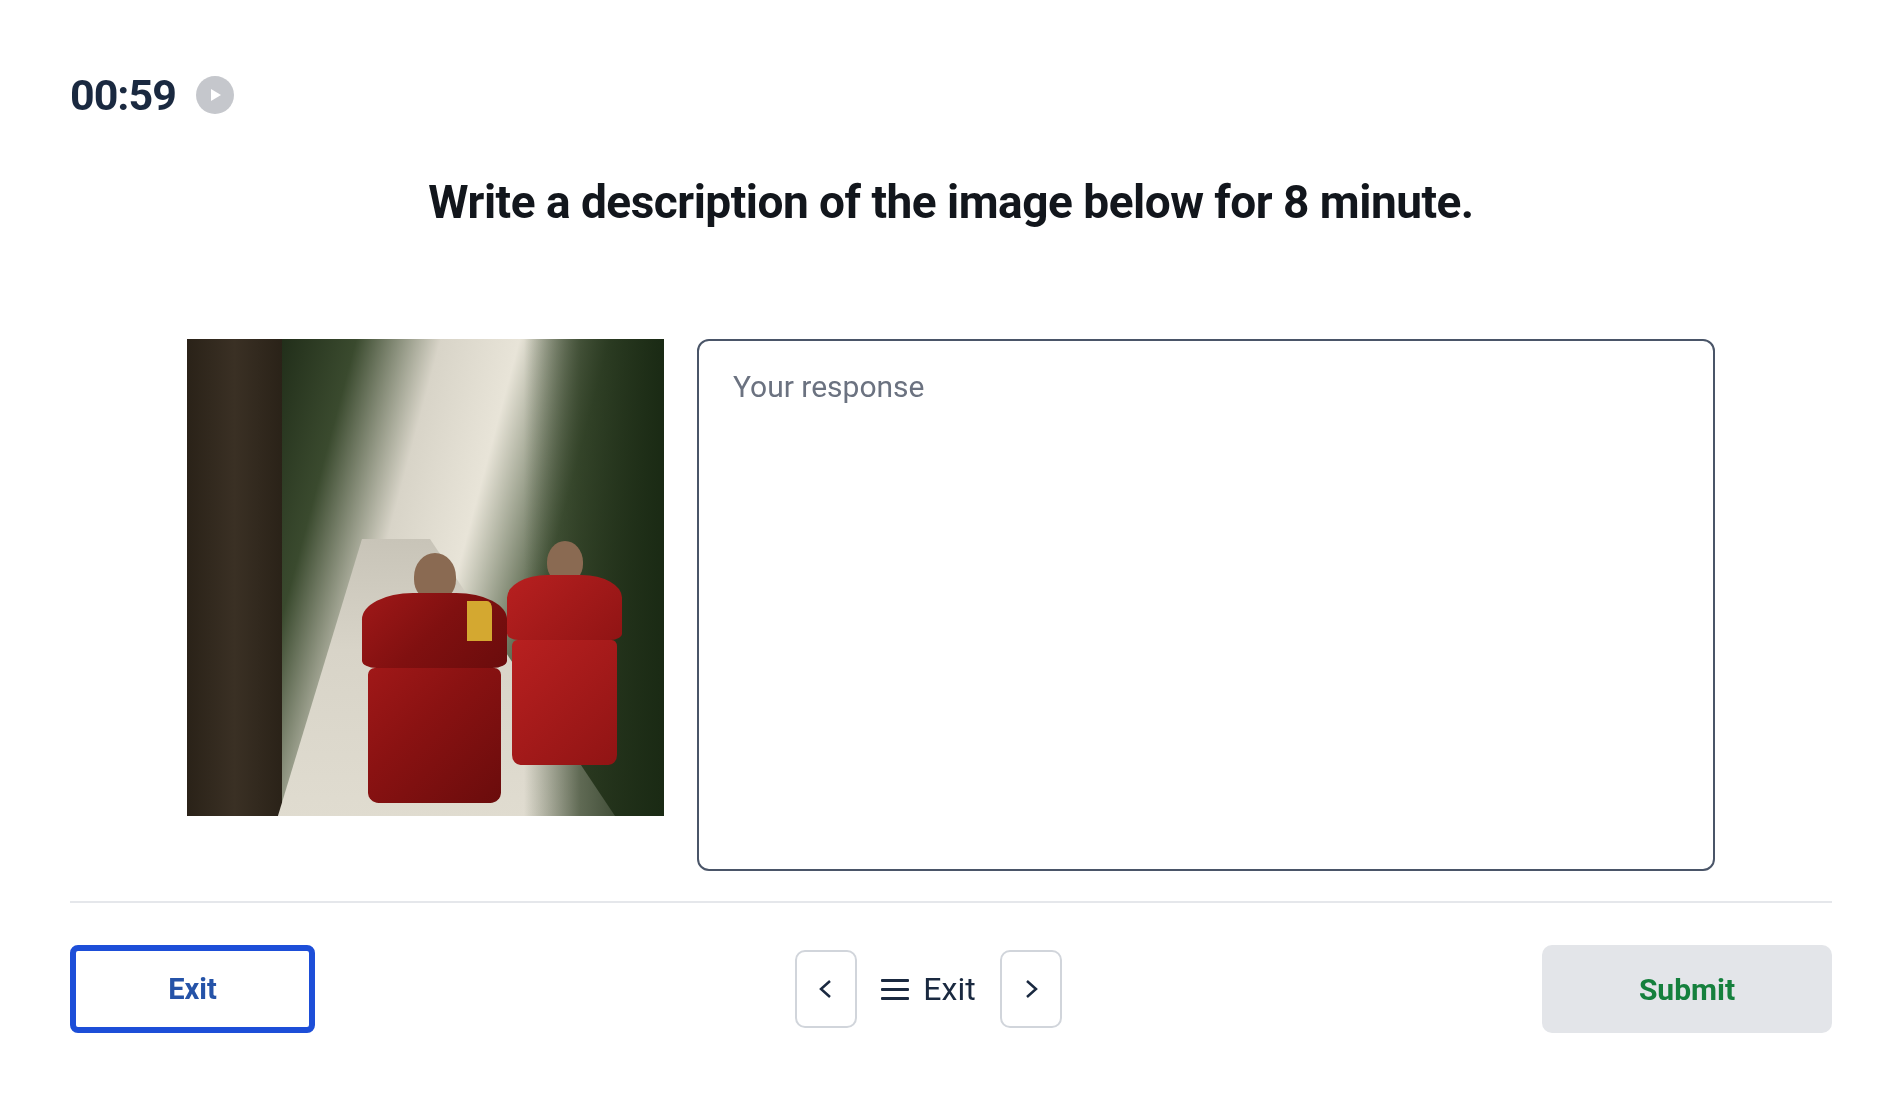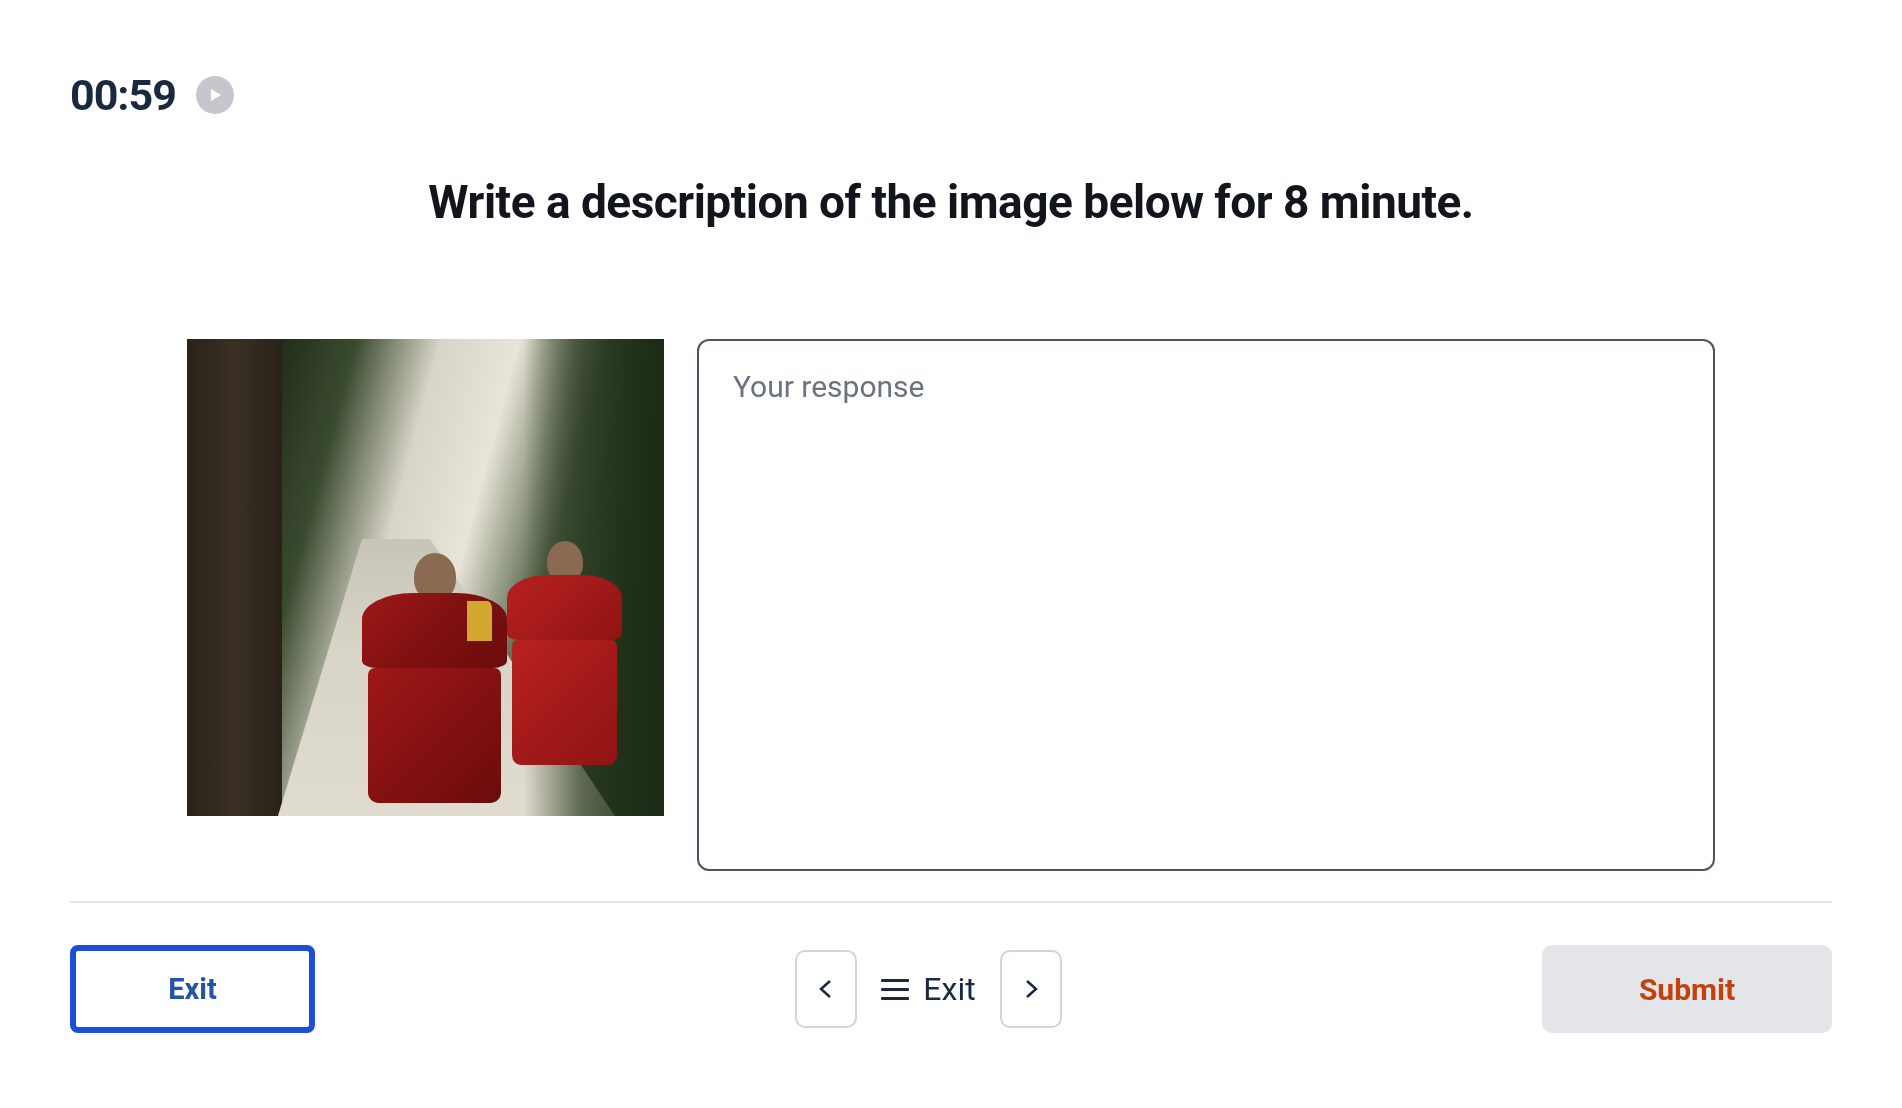--- a/index.html
+++ b/index.html
@@ -306,21 +306,21 @@
       font-weight: 400;
       color: #1a2940;
     }
     
     .submit-btn {
       width: 290px;
       height: 88px;
       border: none;
       border-radius: 10px;
       background: #e3e5e9;
-      color: #c2410c;
+      color: #15803d;
       font-size: 30px;
       font-weight: 700;
       cursor: not-allowed;
       font-family: inherit;
     }
   </style>
 </head>
 <body>
 
 <div class="container">

